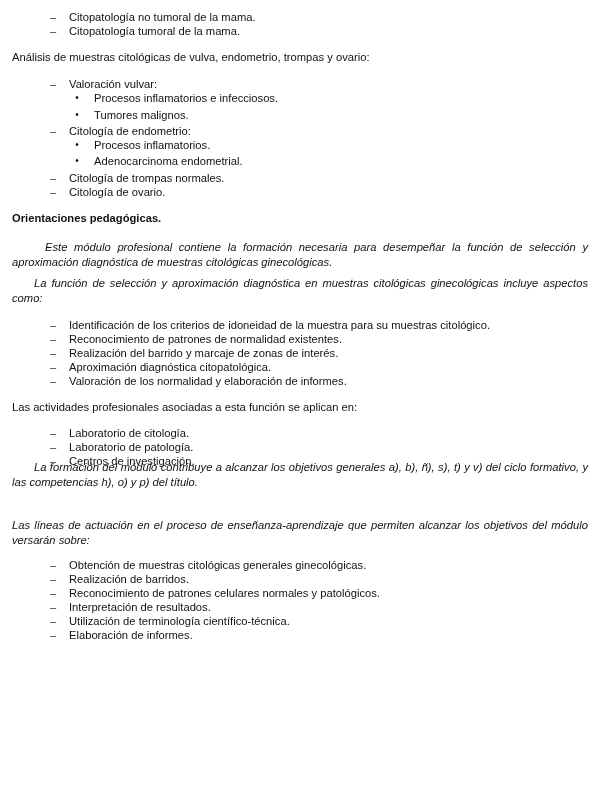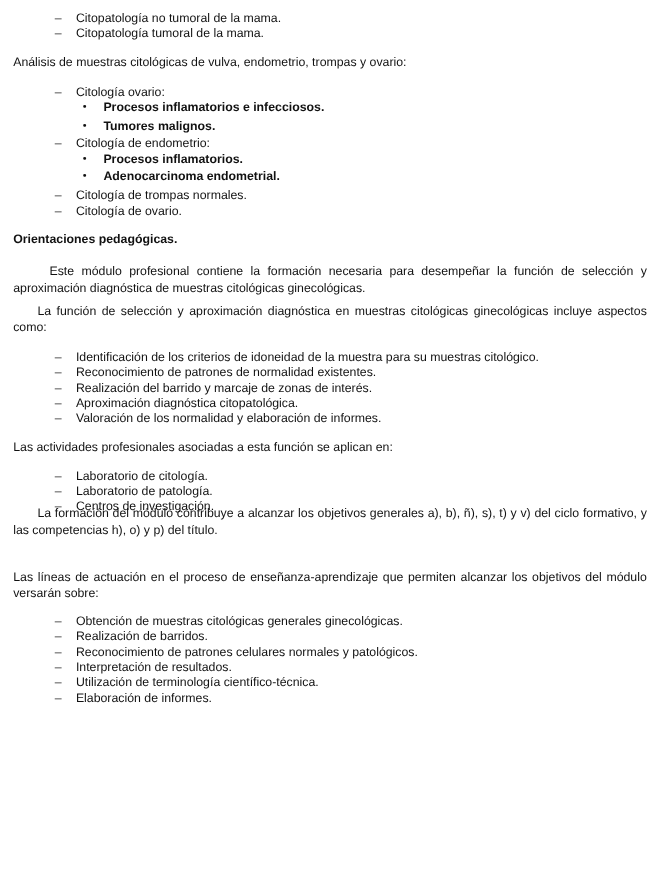--- a/index.html
+++ b/index.html
@@ -4,22 +4,22 @@
 <style>
   html, body { margin: 0; padding: 0; background: #ffffff; }
   body {
     width: 600px; height: 803px; position: relative; overflow: hidden;
     font-family: "Liberation Sans", sans-serif; font-size: 11.2px; color: #111111;
   }
   .line { position: absolute; white-space: nowrap; line-height: 14px; }
   .dash { position: absolute; left: 48px; width: 10px; text-align: center; color: #333; }
   .bullet { position: absolute; left: 73px; width: 8px; text-align: center; font-size: 10px; }
   .dtext { position: absolute; left: 69px; }
-  .btext { position: absolute; left: 94px; font-weight: bold; }
-  .para { position: absolute; left: 12px; width: 576px; line-height: 15px; text-align: justify; text-align-last: left; }
+  .btext { position: absolute; left: 94px; }
+  .para { position: absolute; left: 12px; width: 576px; line-height: 15px; text-align: justify; text-align-last: left; font-style: italic; }
   .bold { font-weight: bold; }
 </style>
 </head>
 <body>
 
 <div>
   <div class="line" style="top:10px">
       <span class="dash">–</span>
       <span class="dtext">Citopatología no tumoral de la mama.</span>
     </div>
@@ -27,21 +27,21 @@
       <span class="dash">–</span>
       <span class="dtext">Citopatología tumoral de la mama.</span>
     </div>
 </div>
 
 <div class="line" style="top:50px;left:12px">Análisis de muestras citológicas de vulva, endometrio, trompas y ovario:</div>
 
 <div>
   <div class="line" style="top:77px">
       <span class="dash">–</span>
-      <span class="dtext">Citología ovario:</span>
+      <span class="dtext">Valoración vulvar:</span>
     </div>
   <div class="line" style="top:91px">
       <span class="bullet">•</span>
       <span class="btext">Procesos inflamatorios e infecciosos.</span>
     </div>
   <div class="line" style="top:108px">
       <span class="bullet">•</span>
       <span class="btext">Tumores malignos.</span>
     </div>
   <div class="line" style="top:124px">

